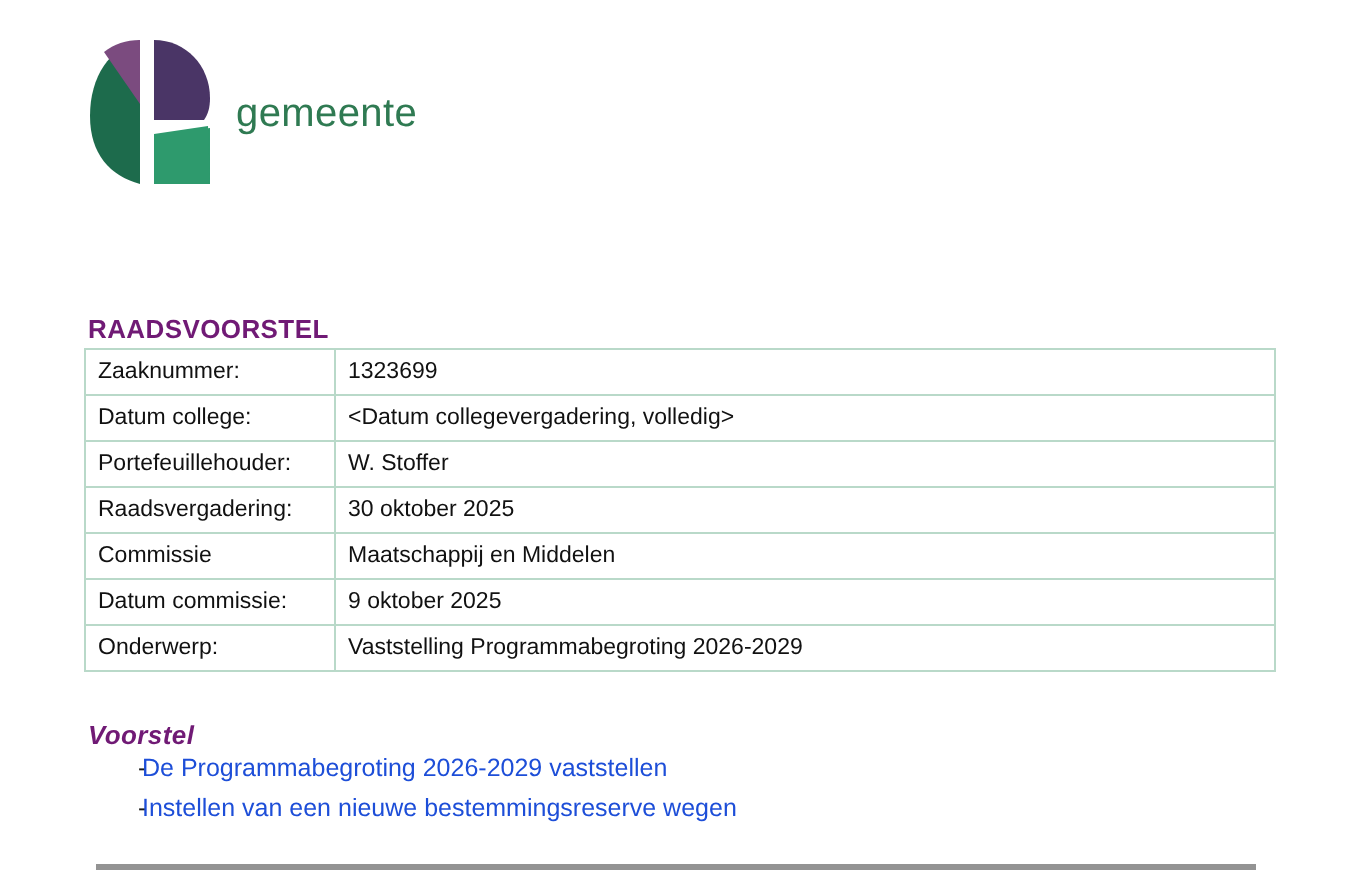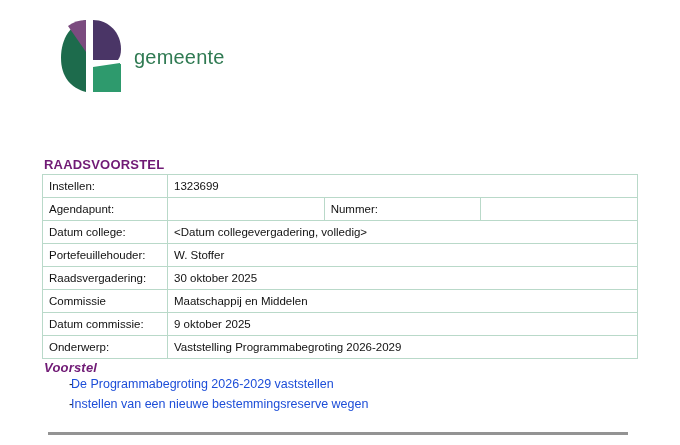--- a/index.html
+++ b/index.html
@@ -13,21 +13,21 @@
     position: relative;
     overflow: hidden;
     font-family: "Liberation Sans", sans-serif;
     color: #1a1a1a;
     -webkit-font-smoothing: antialiased;
   }
 
   
   .logo-block {
     position: absolute;
-    left: 60px;
+    left: 44px;
     top: 20px;
     display: flex;
     align-items: center;
     gap: 12px;
   }
   .logo-mark {
     width: 62px;
     height: 72px;
     display: block;
     flex: none;
@@ -142,28 +142,22 @@
   <div class="logo-words">
     <span class="logo-word-top">gemeente</span>
   </div>
 </div>
 
 <div class="section-heading" id="heading-raadsvoorstel">RAADSVOORSTEL</div>
 
 <table class="meta-table">
   <tbody>
     <tr>
-      <td class="col-label">Instellen:</td>
+      <td class="col-label">Zaaknummer:</td>
       <td class="col-value" colspan="3">1323699</td>
-    </tr>
-    <tr>
-      <td class="col-label">Agendapunt:</td>
-      <td class="col-mid"></td>
-      <td class="col-mid2">Nummer:</td>
-      <td class="col-tail"></td>
     </tr>
     <tr>
       <td class="col-label">Datum college:</td>
       <td class="col-value" colspan="3">&lt;Datum collegevergadering, volledig&gt;</td>
     </tr>
     <tr>
       <td class="col-label">Portefeuillehouder:</td>
       <td class="col-value" colspan="3">W. Stoffer</td>
     </tr>
     <tr>

